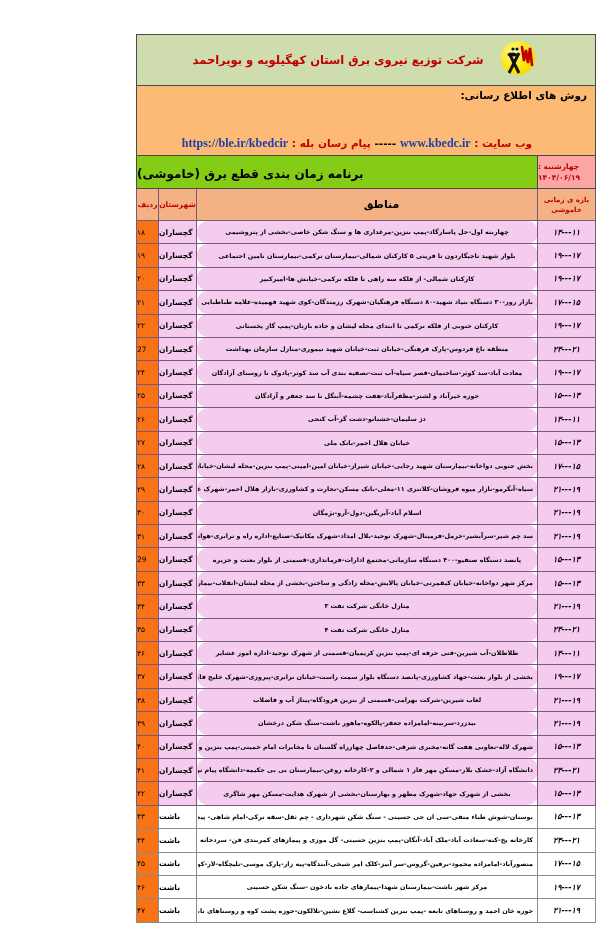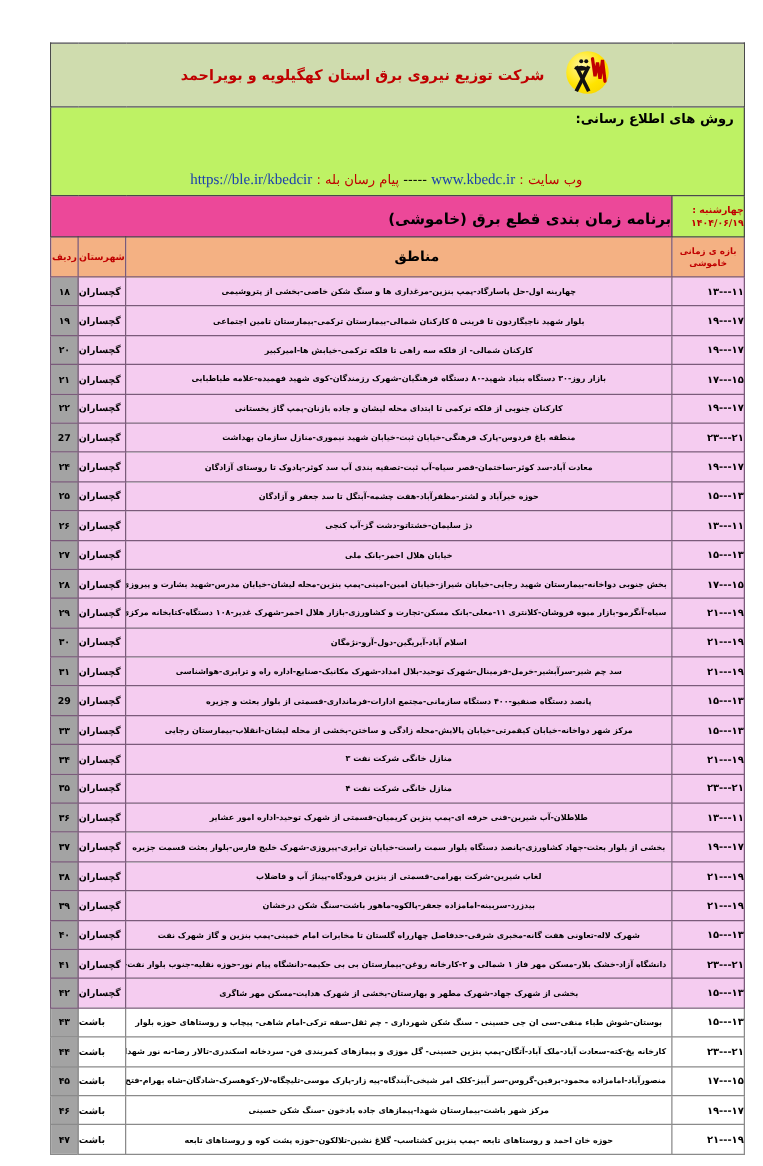--- a/index.html
+++ b/index.html
@@ -16,21 +16,21 @@
   }
   .page {
     width: 610px;
     height: 933px;
     position: relative;
     background: #ffffff;
     box-sizing: border-box;
     padding: 34px 14px 14px 14px;
   }
   table.sheet {
-    width: 556px;
+    width: 460px;
     border-collapse: collapse;
     table-layout: fixed;
     border: 1px solid #4a4a4a;
   }
   table.sheet td, table.sheet th {
     border: 1px solid #7a5a7a;
     padding: 0;
     margin: 0;
     vertical-align: middle;
   }
@@ -72,63 +72,63 @@
   .logo .glyph {
     position: absolute;
     inset: 0;
     display: flex;
     align-items: center;
     justify-content: center;
   }
 
   
   .info-cell {
-    background: #bef264;
+    background: #fdba74;
     border: 1px solid #4a4a4a !important;
     height: 44px;
     padding: 2px 8px 3px 8px !important;
   }
   .info-label {
     text-align: right;
     font-size: 10.5px;
     font-weight: bold;
     color: #000000;
     line-height: 15px;
   }
   .info-line {
     text-align: center;
     font-size: 10.5px;
-    font-weight: normal;
+    font-weight: bold;
     line-height: 17px;
     direction: rtl;
     padding-right: 18px;
     margin-top: 32px;
   }
   .info-line .fa { color: #c00000; }
   .info-line .url { color: #1b3fae; font-family: "Liberation Serif", serif; font-size: 12px; }
   .info-line .dash { color: #000000; }
 
   
   .date-cell {
-    background: #bef264;
+    background: #fca5a5;
     width: 72px;
     height: 32px;
-    text-align: right;
+    text-align: left;
     border: 1px solid #4a4a4a !important;
   }
   .date-cell .d1, .date-cell .d2 {
     font-size: 7.5px;
     font-weight: bold;
     color: #c00000;
     line-height: 11px;
     display: block;
   }
   .title-cell {
-    background: #ec4899;
-    text-align: right;
+    background: #84cc16;
+    text-align: left;
     height: 32px;
     border: 1px solid #4a4a4a !important;
   }
   .title-text {
     font-size: 12px;
     font-weight: bold;
     color: #000000;
   }
 
   
@@ -142,49 +142,52 @@
   }
   .hdr.time { width: 58px; font-size: 7px; line-height: 10px; margin-top: 32px; }
   .hdr.regions { font-size: 11px; color: #000000; padding-left: 29px; }
   .hdr.city { width: 38px; font-size: 7.5px; }
   .hdr.num { width: 22px; font-size: 7.5px; }
 
   
   tr.row td { height: 22.4px; }
   td.c-time {
     width: 58px;
+    text-align: center;
     font-size: 8px;
     font-weight: bold;
     color: #000000;
     letter-spacing: 0.6px;
+    font-style: italic;
   }
   td.c-regions {
     text-align: center;
     font-size: 6.4px;
     font-weight: bold;
     color: #000000;
     padding: 0 4px !important;
     line-height: 10px;
     white-space: nowrap;
     overflow: hidden;
+    border-radius: 11px;
   }
   td.c-city {
     width: 38px;
     text-align: left;
     font-size: 7.5px;
     font-weight: bold;
     color: #000000;
   }
   td.c-num {
     width: 22px;
-    text-align: center;
+    text-align: left;
     font-size: 7.5px;
-    font-weight: bold;
-    color: #000000;
-    background: #a3a3a3;
+    font-weight: normal;
+    color: #000000;
+    background: #f97316;
   }
   tr.pink td.c-time, tr.pink td.c-regions, tr.pink td.c-city { background: #f5ccf0; }
   tr.white td.c-time, tr.white td.c-regions, tr.white td.c-city { background: #ffffff; }
   tr.white td.c-time, tr.white td.c-regions, tr.white td.c-city,
   tr.white td.c-num { border-color: #8a8a8a !important; }
 </style>
 </head>
 <body>
 
 <div class="page">

